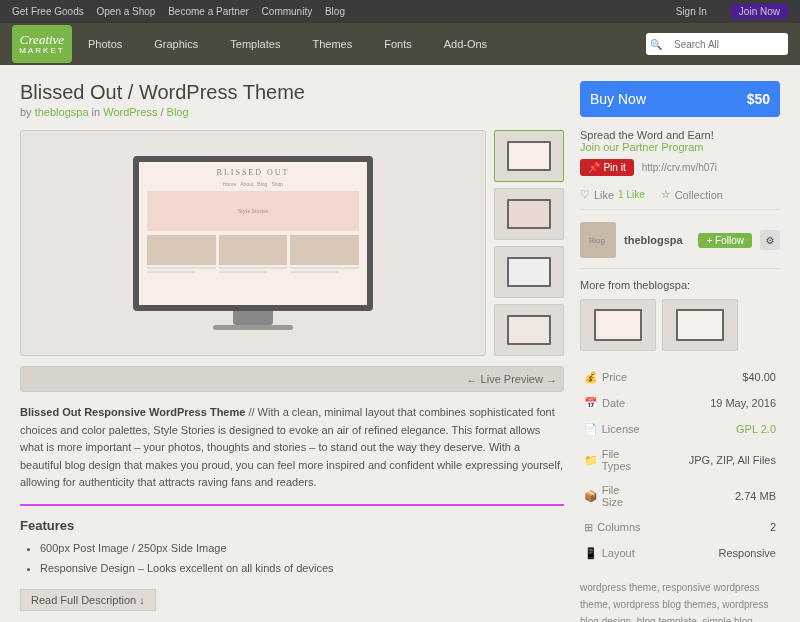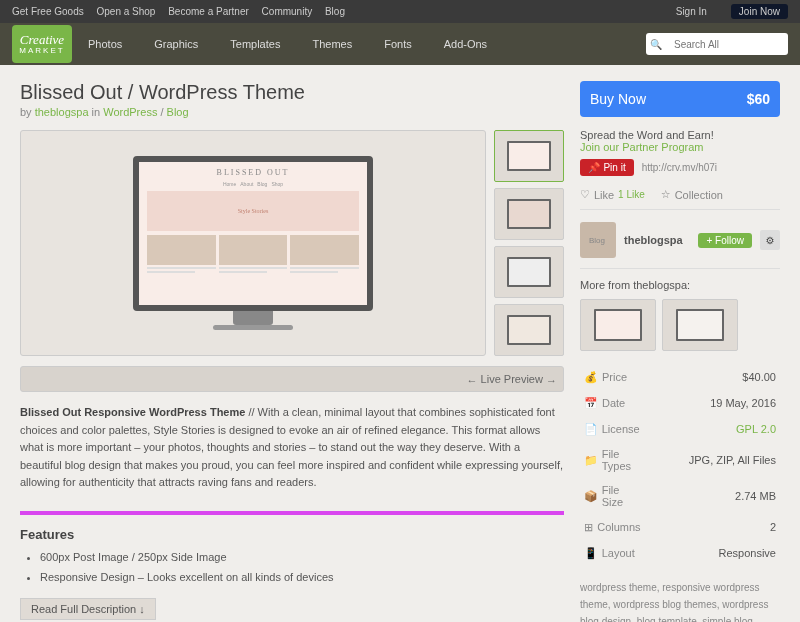--- a/index.html
+++ b/index.html
@@ -3,21 +3,21 @@
   <meta charset="utf-8">
   <style>
     * { box-sizing: border-box; margin: 0; padding: 0; }
     body { font-family: Arial, Helvetica, sans-serif; font-size: 12px; background: #f0eeeb; color: #444; }
 
     
     .top-bar { background: #3a3a3a; color: #ccc; font-size: 10px; display: flex; justify-content: space-between; align-items: center; padding: 4px 12px; }
     .top-bar-left a { color: #ccc; text-decoration: none; margin-right: 10px; }
     .top-bar-right { display: flex; gap: 24px; align-items: center; }
     .top-bar-right a { color: #ccc; text-decoration: none; }
-    .btn-join { background: #0f172a; color: #fff; padding: 2px 8px; border-radius: 3px; font-size: 10px; text-decoration: none; }
+    .btn-join { background: #4c1d95; color: #fff; padding: 2px 8px; border-radius: 3px; font-size: 10px; text-decoration: none; }
 
     
     .nav { background: #4a4a3e; display: flex; align-items: center; padding: 0 12px; height: 42px; }
     .logo { width: 60px; height: 38px; background: #7ab648; border-radius: 4px; display: flex; flex-direction: column; align-items: center; justify-content: center; margin-right: 16px; flex-shrink: 0; }
     .logo-creative { font-family: Georgia, serif; font-style: italic; color: #fff; font-size: 13px; line-height: 1; }
     .logo-market { color: #fff; font-size: 8px; letter-spacing: 2px; text-transform: uppercase; }
     .nav-links { display: flex; gap: 32px; flex: 1; }
     .nav-links a { color: #ddd; text-decoration: none; font-size: 11px; }
     .nav-search { display: flex; align-items: center; background: #fff; border-radius: 3px; overflow: hidden; height: 22px; }
     .nav-search input { border: none; outline: none; font-size: 10px; padding: 2px 6px; width: 120px; }
@@ -53,21 +53,21 @@
 
     .thumb-list { display: flex; flex-direction: column; gap: 6px; }
     .thumb-item { width: 70px; height: 52px; background: #e0dbd5; border: 1px solid #ccc; border-radius: 2px; cursor: pointer; overflow: hidden; display: flex; align-items: center; justify-content: center; }
     .thumb-item.active { border-color: #7ab648; }
     .thumb-mini-screen { width: 44px; height: 30px; background: #f9ede8; border: 2px solid #666; border-radius: 1px; }
 
     
     .live-preview-bar { background: #d8d3cd; text-align: right; padding: 6px; border: 1px solid #ccc; border-radius: 3px; margin-bottom: 12px; font-size: 11px; color: #666; cursor: pointer; }
 
     
-    .description-text { font-size: 11px; color: #555; line-height: 1.6; margin-bottom: 12px; border-bottom: 4px solid #d946ef; padding-bottom: 19px; }
+    .description-text { font-size: 11px; color: #555; line-height: 1.6; margin-bottom: 12px; border-bottom: 2px solid #d946ef; padding-bottom: 12px; }
     .description-text strong { color: #444; }
     .features-section { margin-bottom: 11px; }
     .features-title { font-size: 13px; color: #444; margin-bottom: 6px; font-weight: bold; }
     .features-list { list-style: disc; padding-left: 20px; font-size: 11px; color: #555; line-height: 1.8; margin-bottom: 10px; }
     .read-full-btn { display: inline-block; background: #e0dbd5; border: 1px solid #ccc; padding: 4px 10px; font-size: 11px; color: #555; border-radius: 0; cursor: pointer; }
 
     
     .buy-btn { background: #3b82f6; color: #fff; width: 100%; padding: 10px; font-size: 14px; border: none; border-radius: 4px; cursor: pointer; display: flex; justify-content: space-between; align-items: center; margin-bottom: 12px; }
     .buy-btn-price { font-weight: bold; }
 
@@ -223,21 +223,21 @@
       </ul>
       <button class="read-full-btn">Read Full Description ↓</button>
     </div>
 
   </div>
 
   <div class="sidebar">
 
     <button class="buy-btn">
       <span>Buy Now</span>
-      <span class="buy-btn-price">$60</span>
+      <span class="buy-btn-price">$50</span>
     </button>
 
     <div class="spread-word">
       <span>Spread the Word and Earn!</span><br>
       <a href="#">Join our Partner Program</a>
     </div>
 
     <div class="pin-row">
       <div class="pin-btn">
         <span>📌</span>

